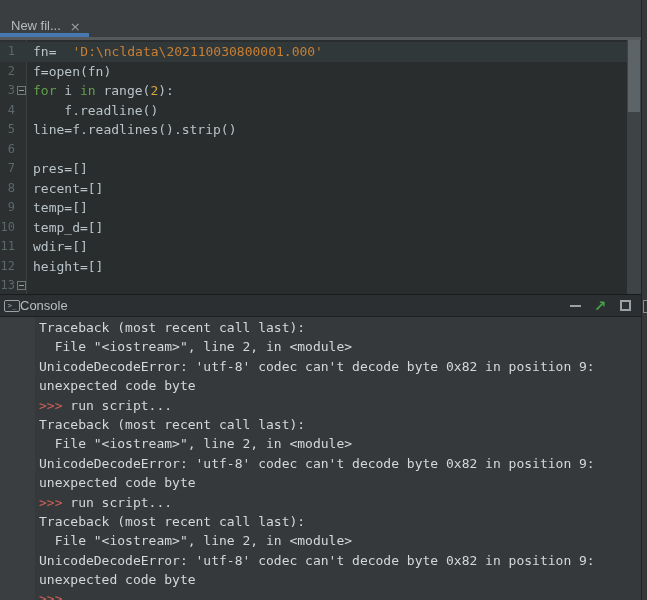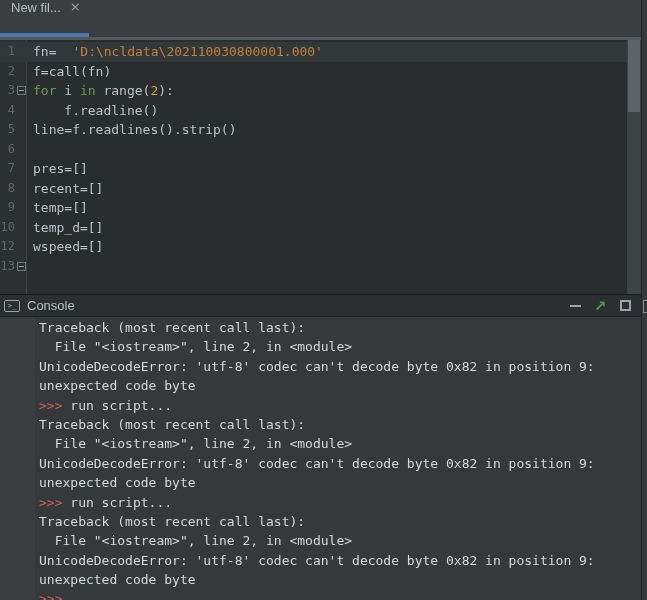--- a/index.html
+++ b/index.html
@@ -9,21 +9,21 @@
 
   
   .right-strip{position:absolute;left:641px;top:0;width:6px;height:600px;
                background:#35393b;border-left:1px solid #212425;}
   .strip-icon{position:absolute;left:643px;top:300px;width:4px;height:13px;
               border:1px solid #878d90;border-right:none;background:#2f3335;}
 
   
   .tabbar{position:absolute;left:0;top:0;width:641px;height:40px;background:#3b3e40;}
   .tabbar .grayline{position:absolute;left:0;top:37px;width:100%;height:3px;background:#55595b;}
-  .tab{position:absolute;left:0;top:0;height:33px;display:flex;align-items:flex-start;
+  .tab{position:absolute;left:0;top:0;height:33px;display:flex;align-items:flex-end;
        padding:0 10px 0 11px;cursor:default;}
   .tab-label{font-family:"Liberation Sans","DejaVu Sans",sans-serif;font-size:13px;color:#b6bcbe;}
   .tab-close{margin-left:9px;color:#9ba1a4;font-size:13px;line-height:13px;
              font-family:"DejaVu Sans",sans-serif;}
   .tab-underline{position:absolute;left:0;top:33px;width:89px;height:4px;background:#4878b0;}
 
   
   .editor{position:absolute;left:0;top:40px;width:641px;height:254px;
           background:#292d2e;overflow:hidden;}
   .gutter-bg{position:absolute;left:0;top:0;width:26px;height:100%;background:#2c3031;}
@@ -47,21 +47,21 @@
   .escroll-thumb{position:absolute;left:1px;right:1px;top:0;height:72px;background:#5d6467;}
 
   
   .chead{position:absolute;left:0;top:294px;width:641px;height:23px;background:#2b2f31;
          border-top:1px solid #191b1c;border-bottom:1px solid #1d2021;
          display:flex;align-items:center;padding:0 8px 0 4px;}
   .term-icon{width:16px;height:12px;border:1px solid #9ba1a4;border-radius:2px;
              color:#9ba1a4;font-size:7.5px;line-height:10px;text-align:center;flex:none;
              letter-spacing:0;}
   .chead-title{font-family:"Liberation Sans","DejaVu Sans",sans-serif;font-size:13px;
-               color:#b9bfc1;margin-left:7px;flex:1;}
+               color:#b9bfc1;flex:1;}
   .cbtn{display:flex;align-items:center;justify-content:center;width:16px;height:16px;margin-left:9px;}
   .min-glyph{width:11px;height:2px;background:#9ba1a4;}
   .restore-glyph{color:#43a047;font-size:15px;font-weight:bold;
                  font-family:"DejaVu Sans",sans-serif;line-height:14px;}
   .max-glyph{width:11px;height:11px;border:2px solid #9ba1a4;background:transparent;}
 
   
   .cbody{position:absolute;left:0;top:317px;width:641px;height:283px;
          background:#35393b;overflow:hidden;margin-left:35px;}
   .clines{position:absolute;left:0;top:1px;right:13px;}
@@ -83,30 +83,31 @@
     </div>
     <div class="grayline"></div>
     <div class="tab-underline"></div>
   </div>
 
   <div class="editor">
     <div class="gutter-bg"></div>
     <div class="gutter-sep"></div>
     <div class="elines">
         <div class="eline hl"><span class="lnum">1</span><span class="lfold"></span><span class="lcode"><span class="tok-default">fn=</span><span class="tok-string">'D:\ncldata\202110030800001.000'</span></span></div>
-        <div class="eline"><span class="lnum">2</span><span class="lfold"></span><span class="lcode"><span class="tok-default">f=call(fn)</span></span></div>
+        <div class="eline"><span class="lnum">2</span><span class="lfold"></span><span class="lcode"><span class="tok-default">f=open(fn)</span></span></div>
         <div class="eline"><span class="lnum">3</span><span class="lfold"><span class="foldbox"></span></span><span class="lcode"><span class="tok-keyword">for</span><span class="tok-default"> i </span><span class="tok-keyword">in</span><span class="tok-default"> range(</span><span class="tok-number">2</span><span class="tok-default">):</span></span></div>
         <div class="eline"><span class="lnum">4</span><span class="lfold"></span><span class="lcode"><span class="tok-default">    f.readline()</span></span></div>
         <div class="eline"><span class="lnum">5</span><span class="lfold"></span><span class="lcode"><span class="tok-default">line=f.readlines().strip()</span></span></div>
         <div class="eline"><span class="lnum">6</span><span class="lfold"></span></div>
         <div class="eline"><span class="lnum">7</span><span class="lfold"></span><span class="lcode"><span class="tok-default">pres=[]</span></span></div>
         <div class="eline"><span class="lnum">8</span><span class="lfold"></span><span class="lcode"><span class="tok-default">recent=[]</span></span></div>
         <div class="eline"><span class="lnum">9</span><span class="lfold"></span><span class="lcode"><span class="tok-default">temp=[]</span></span></div>
         <div class="eline"><span class="lnum">10</span><span class="lfold"></span><span class="lcode"><span class="tok-default">temp_d=[]</span></span></div>
-        <div class="eline"><span class="lnum">12</span><span class="lfold"></span><span class="lcode"><span class="tok-default">wspeed=[]</span></span></div>
+        <div class="eline"><span class="lnum">11</span><span class="lfold"></span><span class="lcode"><span class="tok-default">wdir=[]</span></span></div>
+        <div class="eline"><span class="lnum">12</span><span class="lfold"></span><span class="lcode"><span class="tok-default">height=[]</span></span></div>
         <div class="eline"><span class="lnum">13</span><span class="lfold"><span class="foldbox"></span></span></div>
       </div>
     <div class="escroll">
       <div class="escroll-thumb"></div>
     </div>
   </div>
 
   <div class="chead">
     <div class="term-icon">&gt;_</div>
     <div class="chead-title">Console</div>

